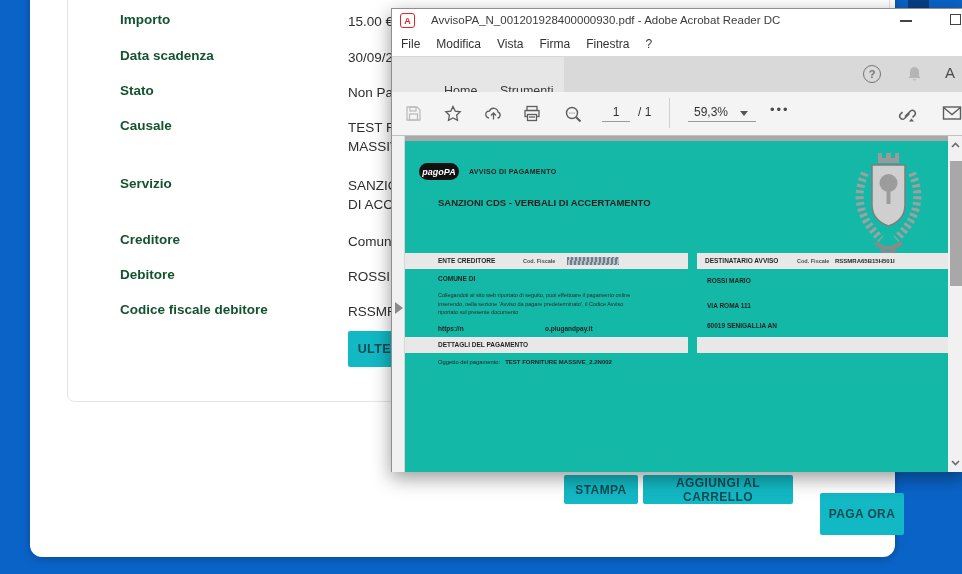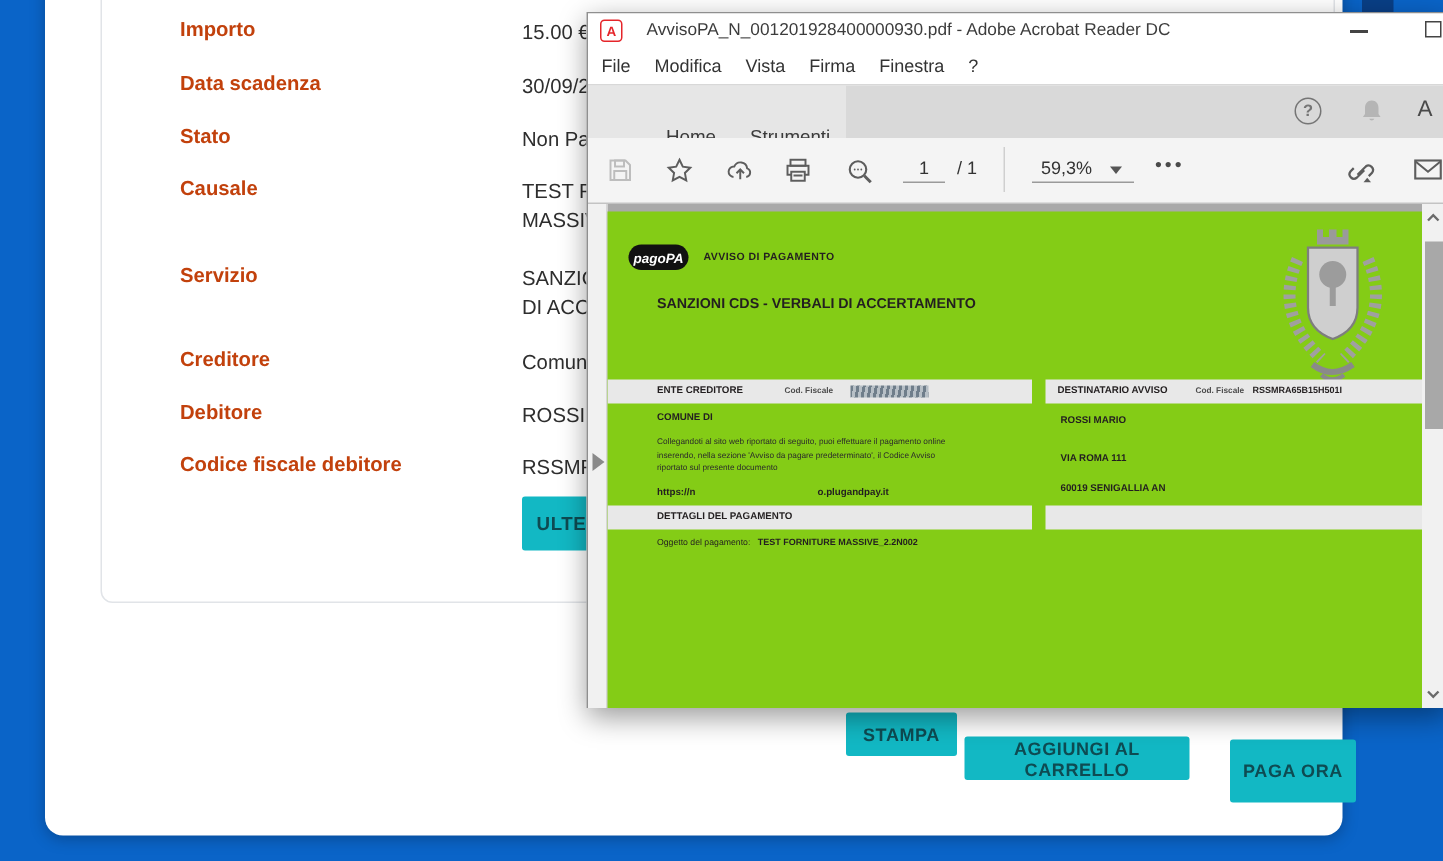--- a/index.html
+++ b/index.html
@@ -8,33 +8,33 @@
   #screen { position:relative; width:962px; height:574px;
     background:#0a64c8; overflow:hidden; }
 
   
   .outer-card { position:absolute; left:30px; top:-20px; width:865px; height:577px;
     background:#fff; border-radius:12px; box-shadow:0 2px 10px rgba(0,0,0,.25); }
   .fields-panel { position:absolute; left:37px; top:-12px; width:823px; height:434px;
     background:#fff; border:1px solid #e1e4e8; border-radius:8px; }
   .detail-row { position:absolute; left:0; width:100%; }
   .detail-label { position:absolute; left:52px; width:210px;
-    font-size:13.5px; font-weight:bold; color:#c2410c; }
+    font-size:13.5px; font-weight:bold; color:#14532d; }
   .detail-value { position:absolute; left:280px; width:170px;
     font-size:13.5px; color:#2e2e2e; line-height:19px; }
   .remnant { color:#c7ced6; margin-left:16px; }
   .r0{top:8px}.r1{top:43px}.r2{top:79px}.r3{top:114px}.r4{top:149px}
   .r5{top:207px}.r6{top:263px}.r7{top:298px}.r8{top:333px}
   .teal-btn { position:absolute; background:#12b8c4; color:#0e4b52;
     font-size:12px; font-weight:bold; letter-spacing:.4px; border:none;
     display:flex; align-items:center; justify-content:center; cursor:pointer;
     border-radius:2px; }
   #btn-ulteriori { left:280px; top:362px; width:158px; height:36px; font-size:12.5px; }
   #btn-stampa   { left:534px; top:495px; width:74px;  height:29px; }
-  #btn-carrello { left:613px; top:495px; width:150px; height:29px;margin-top:16px; }
+  #btn-carrello { left:613px; top:495px; width:150px; height:29px; }
   #btn-paga     { left:790px; top:513px; width:84px;  height:42px; }
   .top-strip-blue { position:absolute; left:895px; top:0; width:67px; height:9px; background:#0a64c8; }
   .top-strip-navy { position:absolute; left:908px; top:0; width:21px; height:9px; background:#093f86; }
 
   
   .acrobat { position:absolute; left:391px; top:8px; width:575px; height:464px;
     background:#fff; border:1px solid #8f8f8f; box-shadow:0 6px 18px rgba(0,0,0,.4); }
   .titlebar { position:absolute; left:0; top:0; width:100%; height:23px; background:#fff; }
   .pdf-badge { position:absolute; left:8px; top:4px; width:15px; height:15px;
     border:1.5px solid #e5252a; border-radius:3px; color:#e5252a; font-size:9px;
@@ -71,21 +71,21 @@
   .caret-down { display:inline-block; width:0; height:0; border-left:4px solid transparent;
     border-right:4px solid transparent; border-top:5px solid #555; margin-left:12px; }
   .more-dots { position:absolute; left:378px; top:10px; font-size:13px; color:#4a4a4a; letter-spacing:2px; }
 
   
   .docarea { position:absolute; left:0; top:127px; width:100%; height:336px; background:#a9a9a9; }
   .nav-strip { position:absolute; left:0; top:0; width:13px; height:100%; background:#f1f1f1;
     border-right:1px solid #d6d6d6; }
   .nav-arrow { position:absolute; left:3px; top:166px; width:0; height:0;
     border-top:6px solid transparent; border-bottom:6px solid transparent; border-left:8px solid #8a8a8a; }
-  .pdf-page { position:absolute; left:13px; top:5px; width:543px; height:331px; background:#84cc16; overflow:hidden; }
+  .pdf-page { position:absolute; left:13px; top:5px; width:543px; height:331px; background:#14b8a6; overflow:hidden; }
   .vscroll { position:absolute; left:556px; top:0; width:19px; height:100%; background:#f1f1f1; }
   .vthumb { position:absolute; left:2px; top:25px; width:12px; height:125px; background:#a8a8a8; }
   .chev { position:absolute; left:3px; width:9px; height:9px; }
   .chev svg { display:block; }
 
   
   .pp-logo { position:absolute; left:14px; top:22px; width:40px; height:17px; background:#111;
     border-radius:9px; color:#fff; font-style:italic; font-weight:bold; font-size:9px;
     display:flex; align-items:center; justify-content:center; }
   .avviso-label { position:absolute; left:64px; top:27px; font-size:7px; font-weight:bold; color:#231f20; letter-spacing:.3px; }

